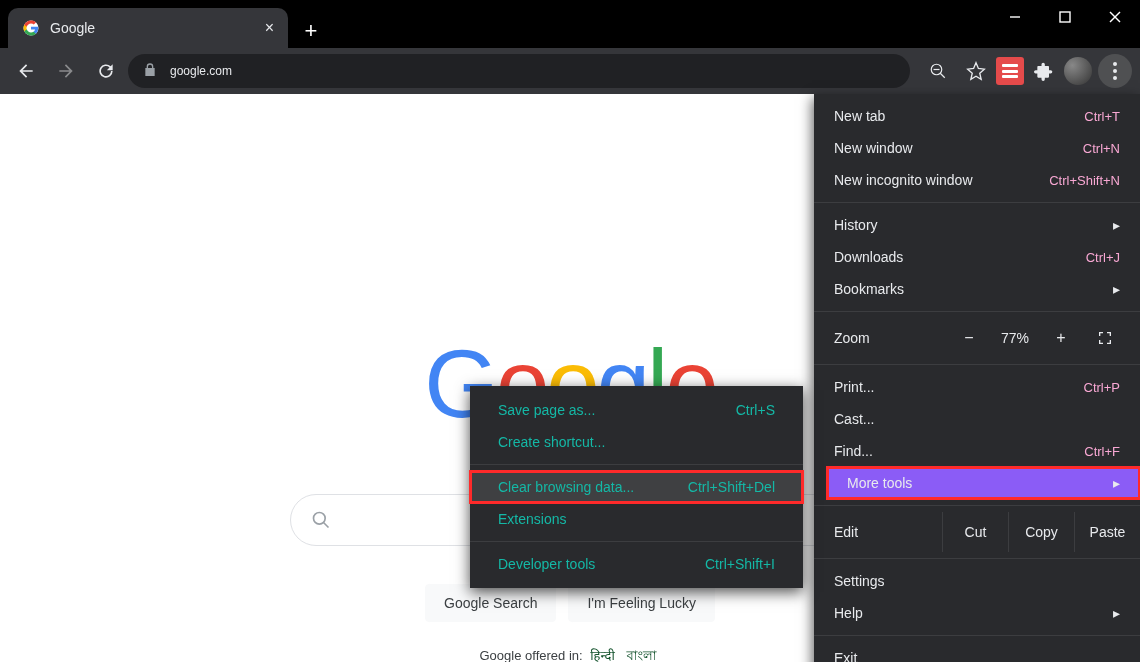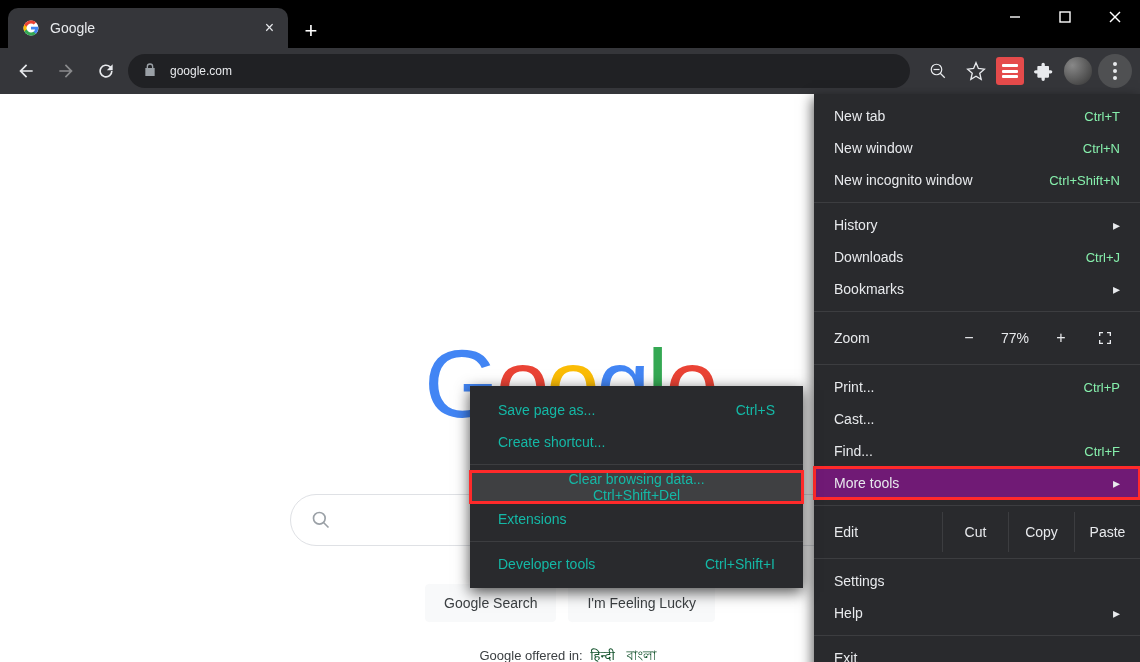--- a/index.html
+++ b/index.html
@@ -194,24 +194,24 @@
     font-size: 14px;
   }
   .m-row {
     display:flex;
     align-items:center;
     height: 32px;
     padding: 0 20px;
     justify-content:space-between;
   }
   .m-row .lbl { flex:1; }
-  .m-row .shc { color:#86efac; font-size:13px; padding-left:12px;}
+  .m-row .shc { color:#f9a8d4; font-size:13px; padding-left:12px;}
   .m-row .chev { color:#e8eaed; }
   .m-sep { height:1px; background:#3c3d40; margin: 6px 0; }
-  .m-row.hover { background:#701a75; }
+  .m-row.hover { background:#8b5cf6;margin-left:13px; }
   .m-row.boxed { outline: 3px solid #ff2a2a; outline-offset:-2px;}
   .zoom-row {
     display:flex;align-items:center;height:40px;padding:0 20px;gap:17px;
   }
   .zoom-row .zlbl{flex:1;}
   .zoom-cluster{display:flex;align-items:center;gap:0;}
   .zbtn{width:38px;text-align:center;font-size:16px;}
   .zpct{width:54px;text-align:center;}
   .full-ic{width:30px;display:flex;align-items:center;justify-content:center;margin-left:10px;}
   .edit-row{
@@ -232,21 +232,21 @@
     padding: 8px 0;
     z-index: 30;
     color:#14b8a6;
     font-size:14px;
     text-align:right;
   }
   .s-row{
     display:flex;align-items:center;height:32px;padding:0 28px;justify-content:space-between;
   }
   .s-row.hover{background:#3f4042;}
-  .s-row.boxed{outline:3px solid #ff2a2a;outline-offset:-2px;flex-direction:column;}
+  .s-row.boxed{outline:3px solid #ff2a2a;outline-offset:-2px;}
   .s-sep{height:1px;background:#3c3d40;margin:6px 0;}
 </style>
 </head>
 <body>
 
 <div class="window-controls">
   <div class="win-ctrl">
     <svg viewBox="0 0 14 14">
         <line x1="2" y1="7" x2="12" y2="7" stroke="#fff" stroke-width="1.4"></line>
       </svg>

